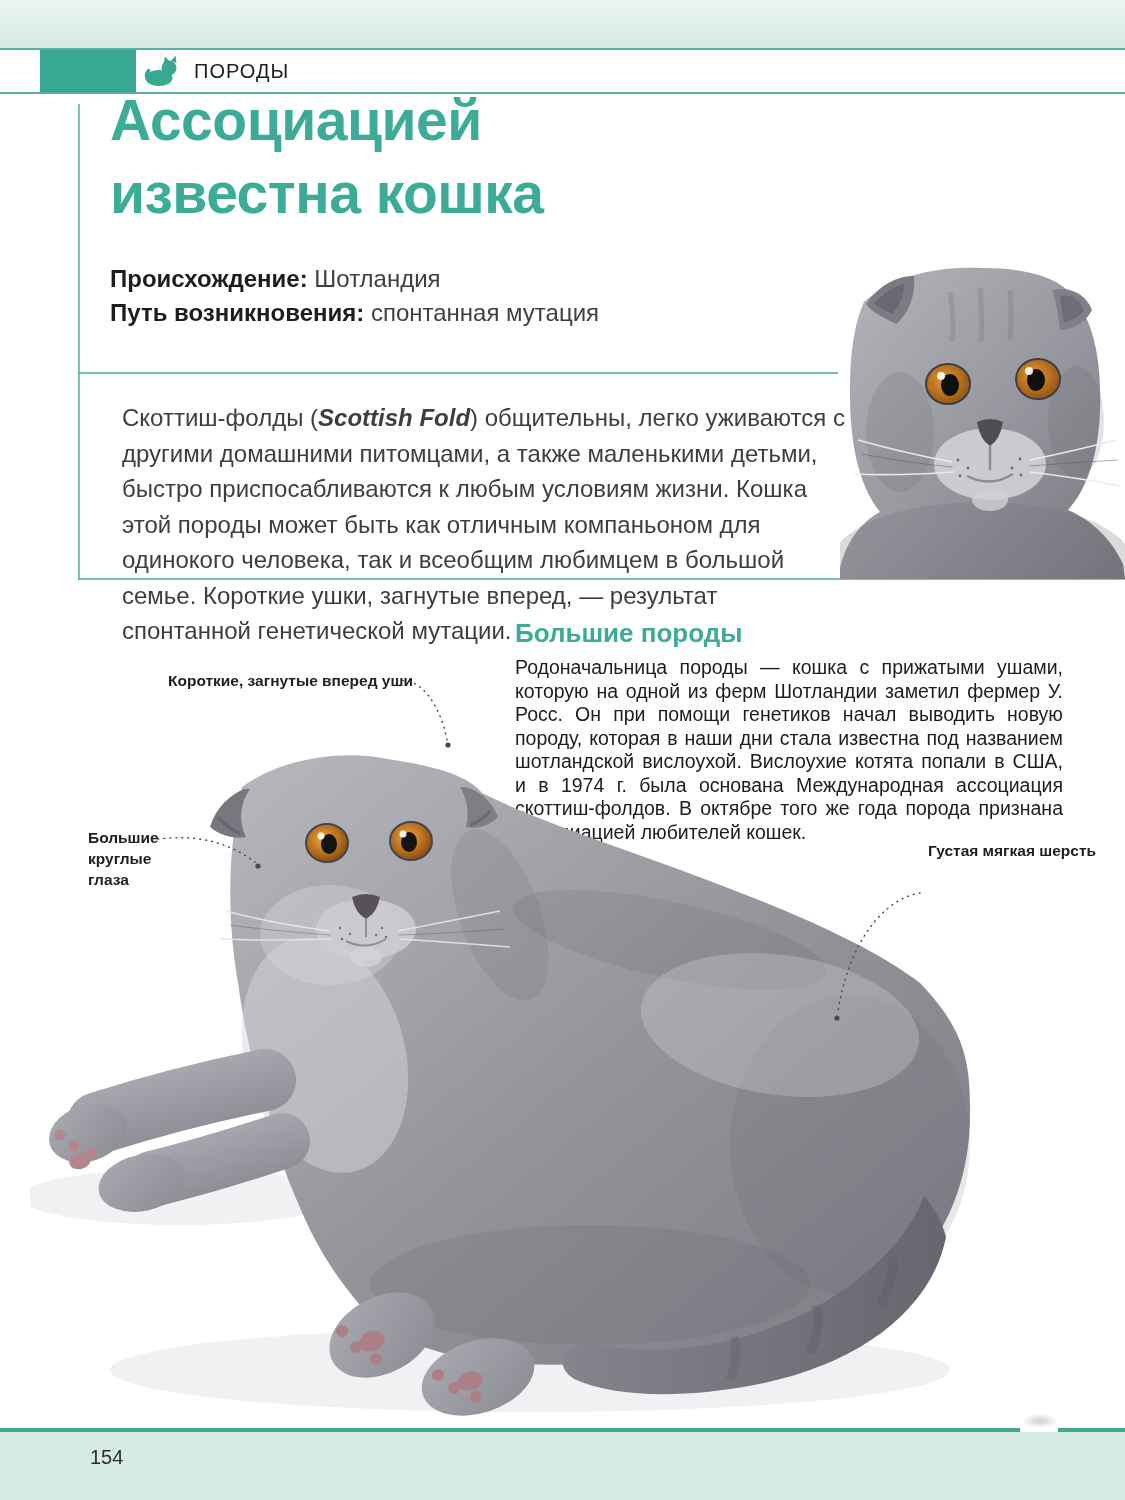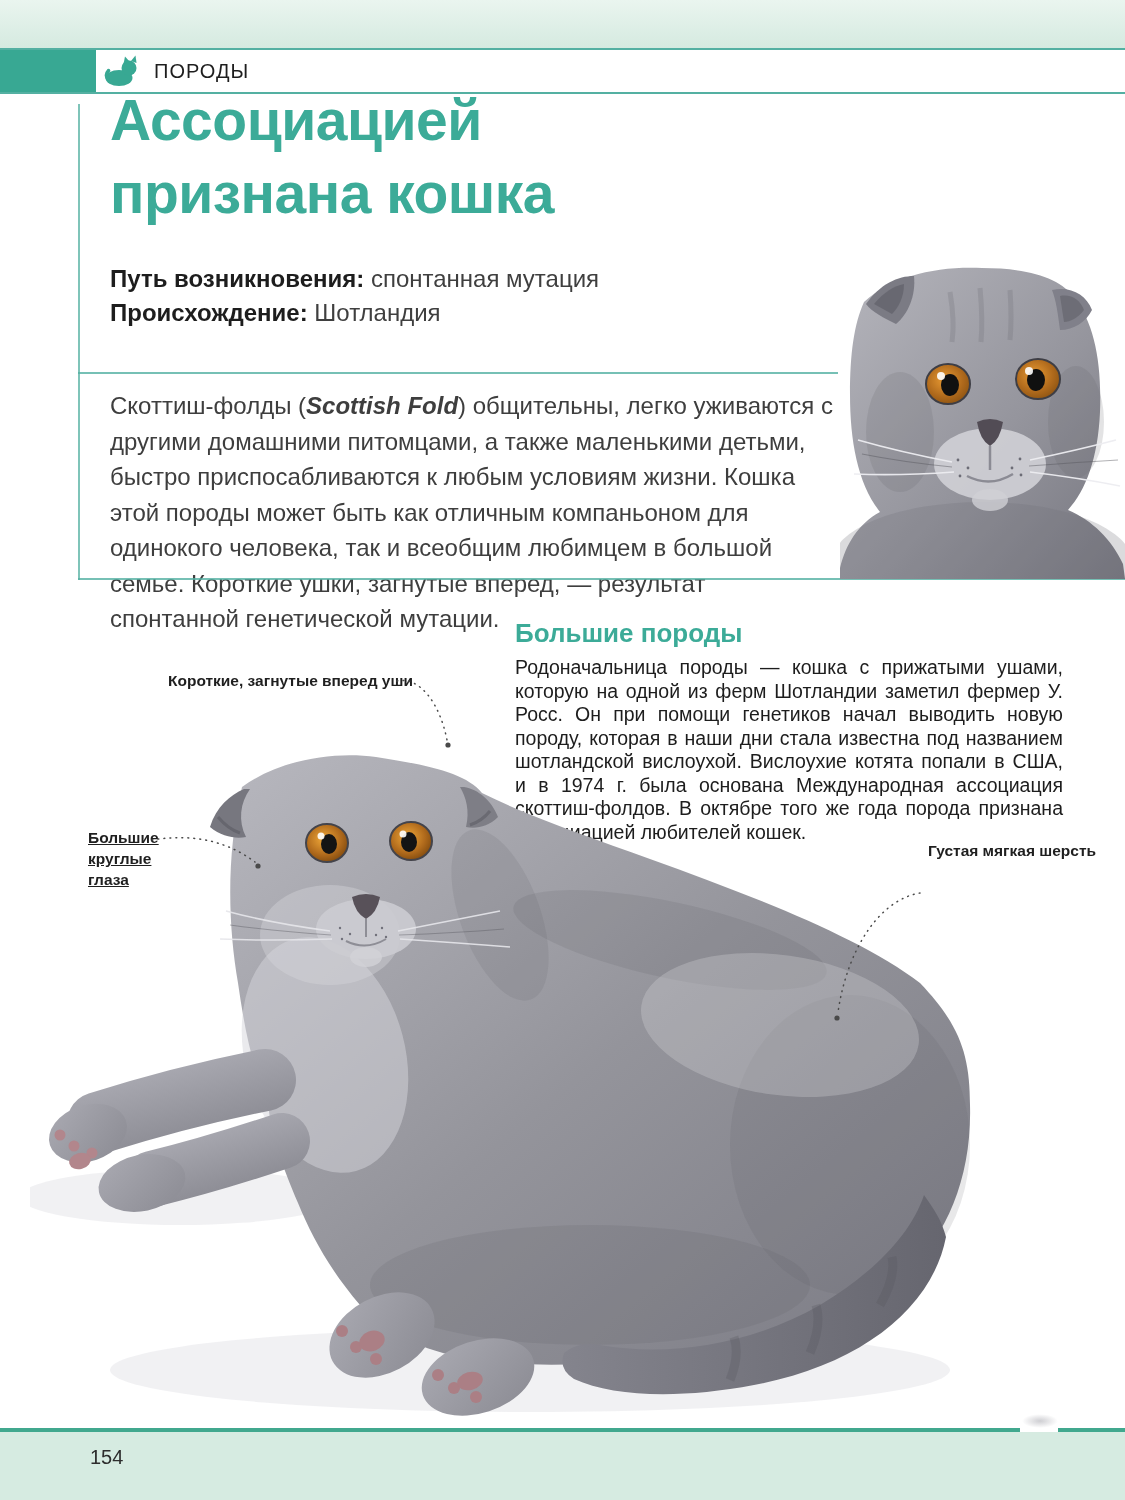--- a/index.html
+++ b/index.html
@@ -9,53 +9,53 @@
     font-family:"Liberation Sans","DejaVu Sans",sans-serif;
     color:var(--text-dark,#1c1c1c);
   }
   
   .top-band { position:absolute; left:0; top:0; width:100%; height:48px;
     background:linear-gradient(180deg, var(--band-from,#eaf5ef) 0%, var(--band-to,#d5eae0) 100%); }
   
   .kicker-bar { position:absolute; left:0; top:48px; width:100%; height:46px;
     background:#ffffff; border-top:2px solid var(--rule-line,#54b0a2);
     border-bottom:2px solid var(--rule-line,#54b0a2);
-    display:flex; align-items:center; box-sizing:border-box; }
+    display:flex; align-items:center; box-sizing:border-box;padding-left:40px; }
   .kicker-block { width:96px; height:100%; background:var(--header-block,#38a893); flex:0 0 auto; }
   .kicker-cat { margin-left:8px; flex:0 0 auto; }
   .kicker-text { margin-left:14px; font-size:20px; letter-spacing:1px; color:#1e1e1e; }
   
   .title { position:absolute; left:110px; top:84px; margin:0;
     font-size:57px; line-height:73px; font-weight:bold; letter-spacing:-0.5px;
     color:var(--accent,#3cab98); }
   
   .vrule { position:absolute; left:78px; top:104px; width:2px; height:476px; background:var(--rule-line,#54b0a2); opacity:.75; }
   .hline { position:absolute; height:2px; background:var(--rule-line,#54b0a2); opacity:.8; }
   .hline-top { left:78px; top:372px; width:760px; }
   .hline-bottom { left:78px; top:578px; width:1047px; }
   
   .facts { position:absolute; left:110px; top:262px; font-size:24px; line-height:34px; }
   .fact-label { font-weight:bold; color:#1d1d1d; }
   .fact-value { color:#3f3f3f; }
   
-  .intro { position:absolute; left:110px; top:388px; width:724px; margin:0;
+  .intro { position:absolute; left:110px; top:388px; width:724px; margin:12px;
     font-size:24px; line-height:35.5px; color:var(--text-body,#3e3e3e); }
   .intro b i { letter-spacing:0; }
   
   .portrait { position:absolute; left:840px; top:262px; }
   
   .history-heading { position:absolute; left:515px; top:618px; margin:0;
     font-size:26px; font-weight:bold; color:var(--accent,#3cab98); }
   .history-text { position:absolute; left:515px; top:656px; width:548px; margin:0;
     font-size:19.5px; line-height:23.5px; color:#1d1d1d;
     text-align:justify; hyphens:auto; }
   
   .callout { position:absolute; font-size:15.5px; font-weight:bold; color:#1f1f1f; line-height:21px; }
   .callout-ears { left:168px; top:670px; }
-  .callout-eyes { left:88px; top:827px; width:86px;text-decoration:underline; }
+  .callout-eyes { left:88px; top:827px; width:86px; }
   .callout-fur  { left:928px; top:840px; }
   .connectors { position:absolute; left:0; top:0; pointer-events:none; }
   
   .main-photo { position:absolute; left:30px; top:725px; }
   
   .footer-line { position:absolute; left:0; top:1428px; width:100%; height:4px; background:var(--footer-line,#41a88e); }
   .footer-gap { position:absolute; left:1020px; top:1428px; width:38px; height:4px; background:#ffffff; }
   .footer-smudge { position:absolute; left:1022px; top:1414px; width:36px; height:14px; border-radius:50%;
     background:radial-gradient(ellipse at center,#b9b9bf 0%, rgba(185,185,191,0) 70%); opacity:.7; }
   .footer-band { position:absolute; left:0; top:1432px; width:100%; height:68px; background:var(--footer-bg,#d6ebe1); }
@@ -75,27 +75,27 @@
         <ellipse cx="15" cy="23" rx="13.5" ry="8"></ellipse>
         <circle cx="25" cy="13" r="7.5"></circle>
         <path d="M19.5,9 L21,1.5 L26,7 Z"></path>
         <path d="M27,6 L31.5,0.5 L32.5,8 Z"></path>
         <path d="M3,26 Q-2,20 3.5,14 Q6,13 6.5,16 Q2.5,20 6,24 Z"></path>
       </g>
     </svg>
     <span class="kicker-text">ПОРОДЫ</span>
   </header>
 
-  <h1 class="title"><span>Ассоциацией</span><br><span>признана кошка</span></h1>
+  <h1 class="title"><span>Ассоциацией</span><br><span>известна кошка</span></h1>
 
   <div class="vrule"></div>
 
   <div class="facts">
+    <div class="fact"><span class="fact-label">Происхождение:</span> <span class="fact-value">Шотландия</span></div>
     <div class="fact"><span class="fact-label">Путь возникновения:</span> <span class="fact-value">спонтанная мутация</span></div>
-    <div class="fact"><span class="fact-label">Происхождение:</span> <span class="fact-value">Шотландия</span></div>
   </div>
 
   <div class="hline hline-top"></div>
 
   <p class="intro"><span>Скоттиш-фолды (</span><b><i>Scottish Fold</i></b><span>) общительны, легко уживаются с другими домашними питомцами, а также маленькими детьми, быстро приспосабливаются к любым условиям жизни. Кошка этой породы может быть как отличным компаньоном для одинокого человека, так и всеобщим любимцем в большой семье. Короткие ушки, загнутые вперед, — результат спонтанной генетической мутации.</span></p>
 
   <div class="hline hline-bottom"></div>
 
   <svg class="portrait" width="285" height="317" viewBox="0 0 285 317">
     <defs>

